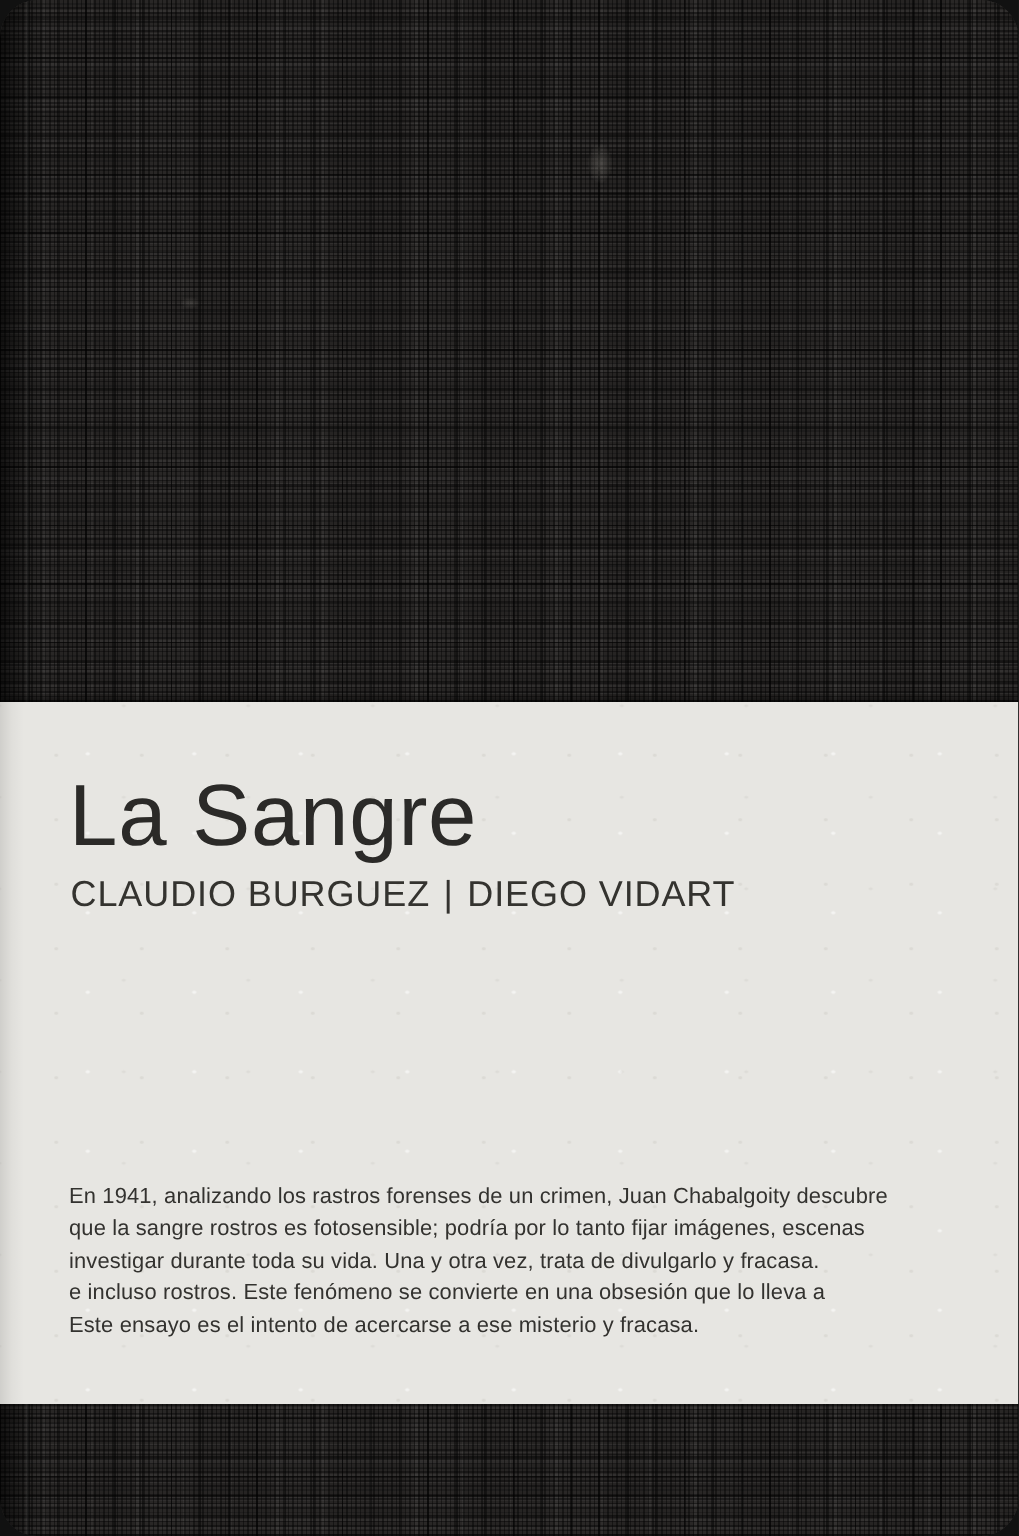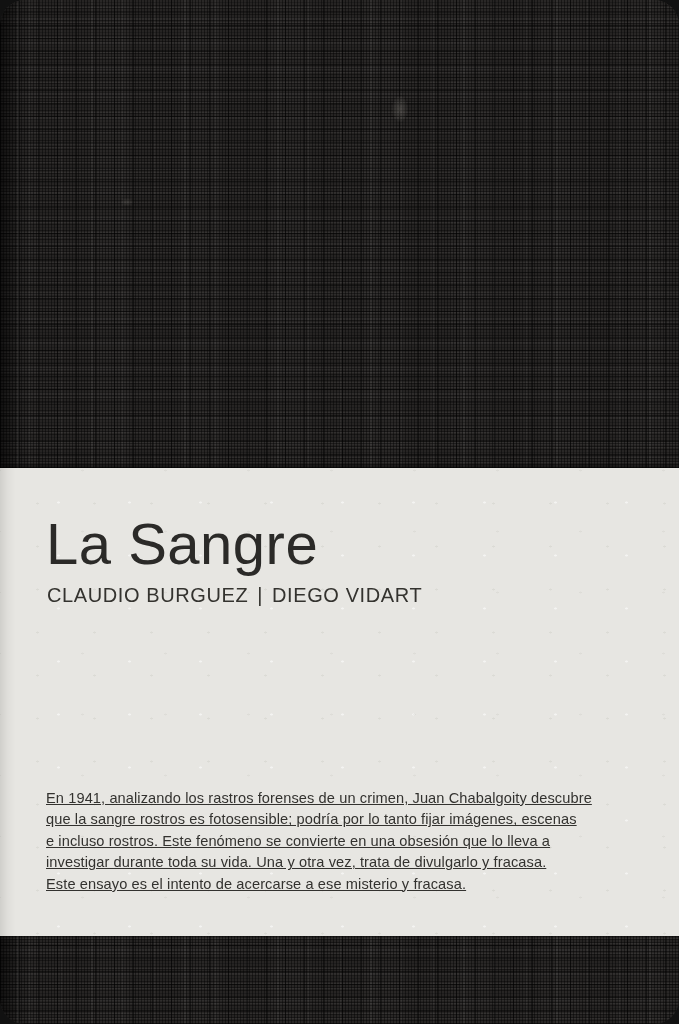--- a/index.html
+++ b/index.html
@@ -86,21 +86,21 @@
     font-size: 58px;
     line-height: 1.1;
     font-weight: 400;
     letter-spacing: 0.5px;
     color: #2b2a28;
   }
   .book-authors {
     position: absolute;
     left: 47px;
     top: 115px;
-    font-size: 20px;
+    font-size: 24px;
     line-height: 1.2;
     font-weight: 400;
     letter-spacing: 0.6px;
     color: #34332f;
     white-space: nowrap;
   }
   .authors-separator {
     display: inline-block;
     margin: 0 9px;
     color: #34332f;
@@ -111,21 +111,20 @@
     top: 320px;
     width: 600px;
     font-size: 14.6px;
     line-height: 21.4px;
     font-weight: 400;
     letter-spacing: 0.1px;
     color: #33322f;
   }
   .synopsis-line {
     white-space: nowrap;
-    text-decoration: underline;
   }
 </style>
 </head>
 <body>
 
 <div class="cover">
 
   <div class="fabric fabric-top">
     <div class="spine-shadow"></div>
     <div class="spine-thread"></div>
@@ -136,22 +135,22 @@
   <div class="title-band">
     <div class="book-title">La Sangre</div>
 
     <div class="book-authors">
       <span>CLAUDIO BURGUEZ</span><span class="authors-separator">|</span><span>DIEGO VIDART</span>
     </div>
 
     <div class="synopsis">
       <div class="synopsis-line">En 1941, analizando los rastros forenses de un crimen, Juan Chabalgoity descubre</div>
       <div class="synopsis-line">que la sangre rostros es fotosensible; podría por lo tanto fijar imágenes, escenas</div>
+      <div class="synopsis-line">investigar durante toda su vida. Una y otra vez, trata de divulgarlo y fracasa.</div>
       <div class="synopsis-line">e incluso rostros. Este fenómeno se convierte en una obsesión que lo lleva a</div>
-      <div class="synopsis-line">investigar durante toda su vida. Una y otra vez, trata de divulgarlo y fracasa.</div>
       <div class="synopsis-line">Este ensayo es el intento de acercarse a ese misterio y fracasa.</div>
     </div>
   </div>
 
   <div class="fabric fabric-bottom">
     <div class="spine-shadow"></div>
     <div class="spine-thread"></div>
   </div>
 
 </div>

